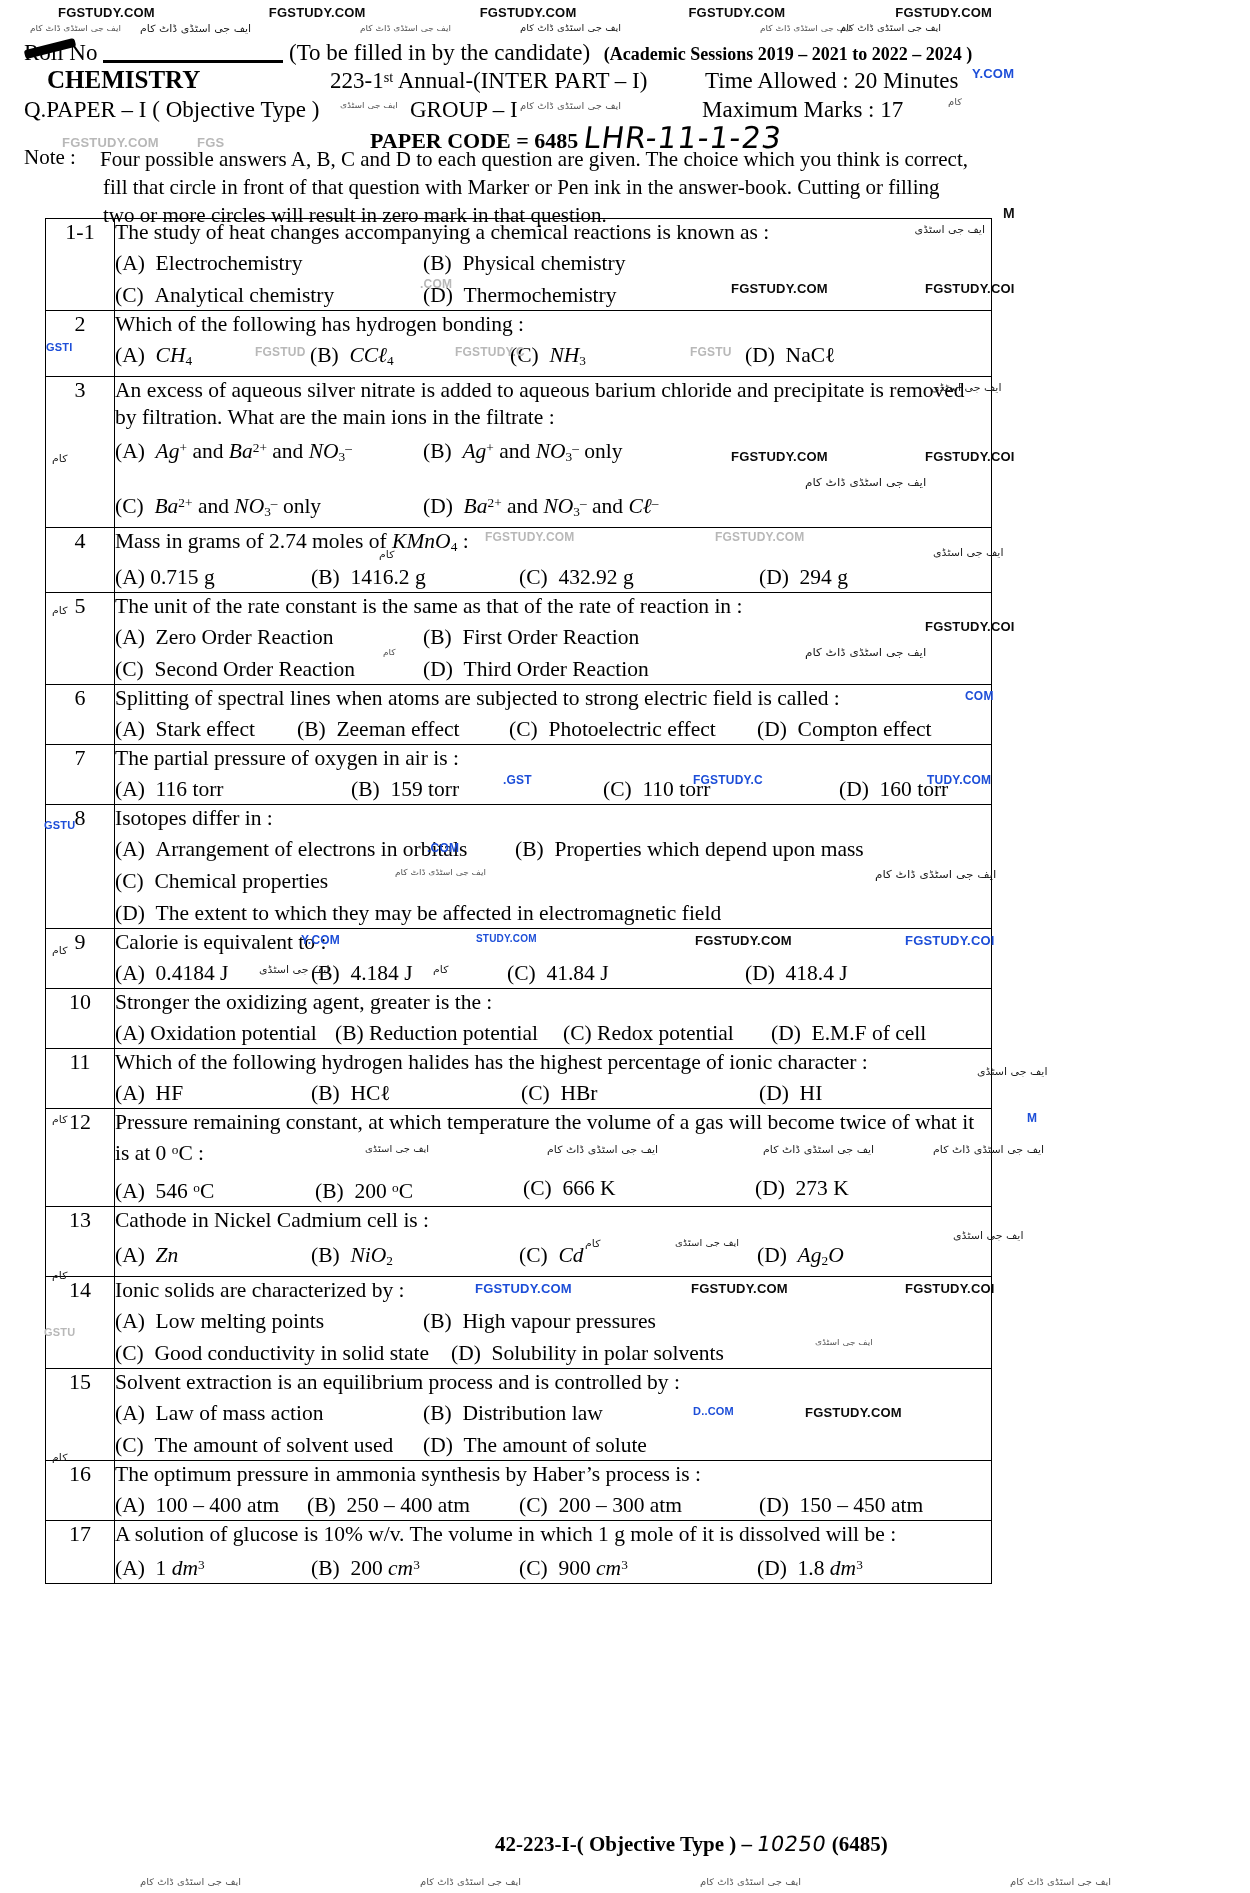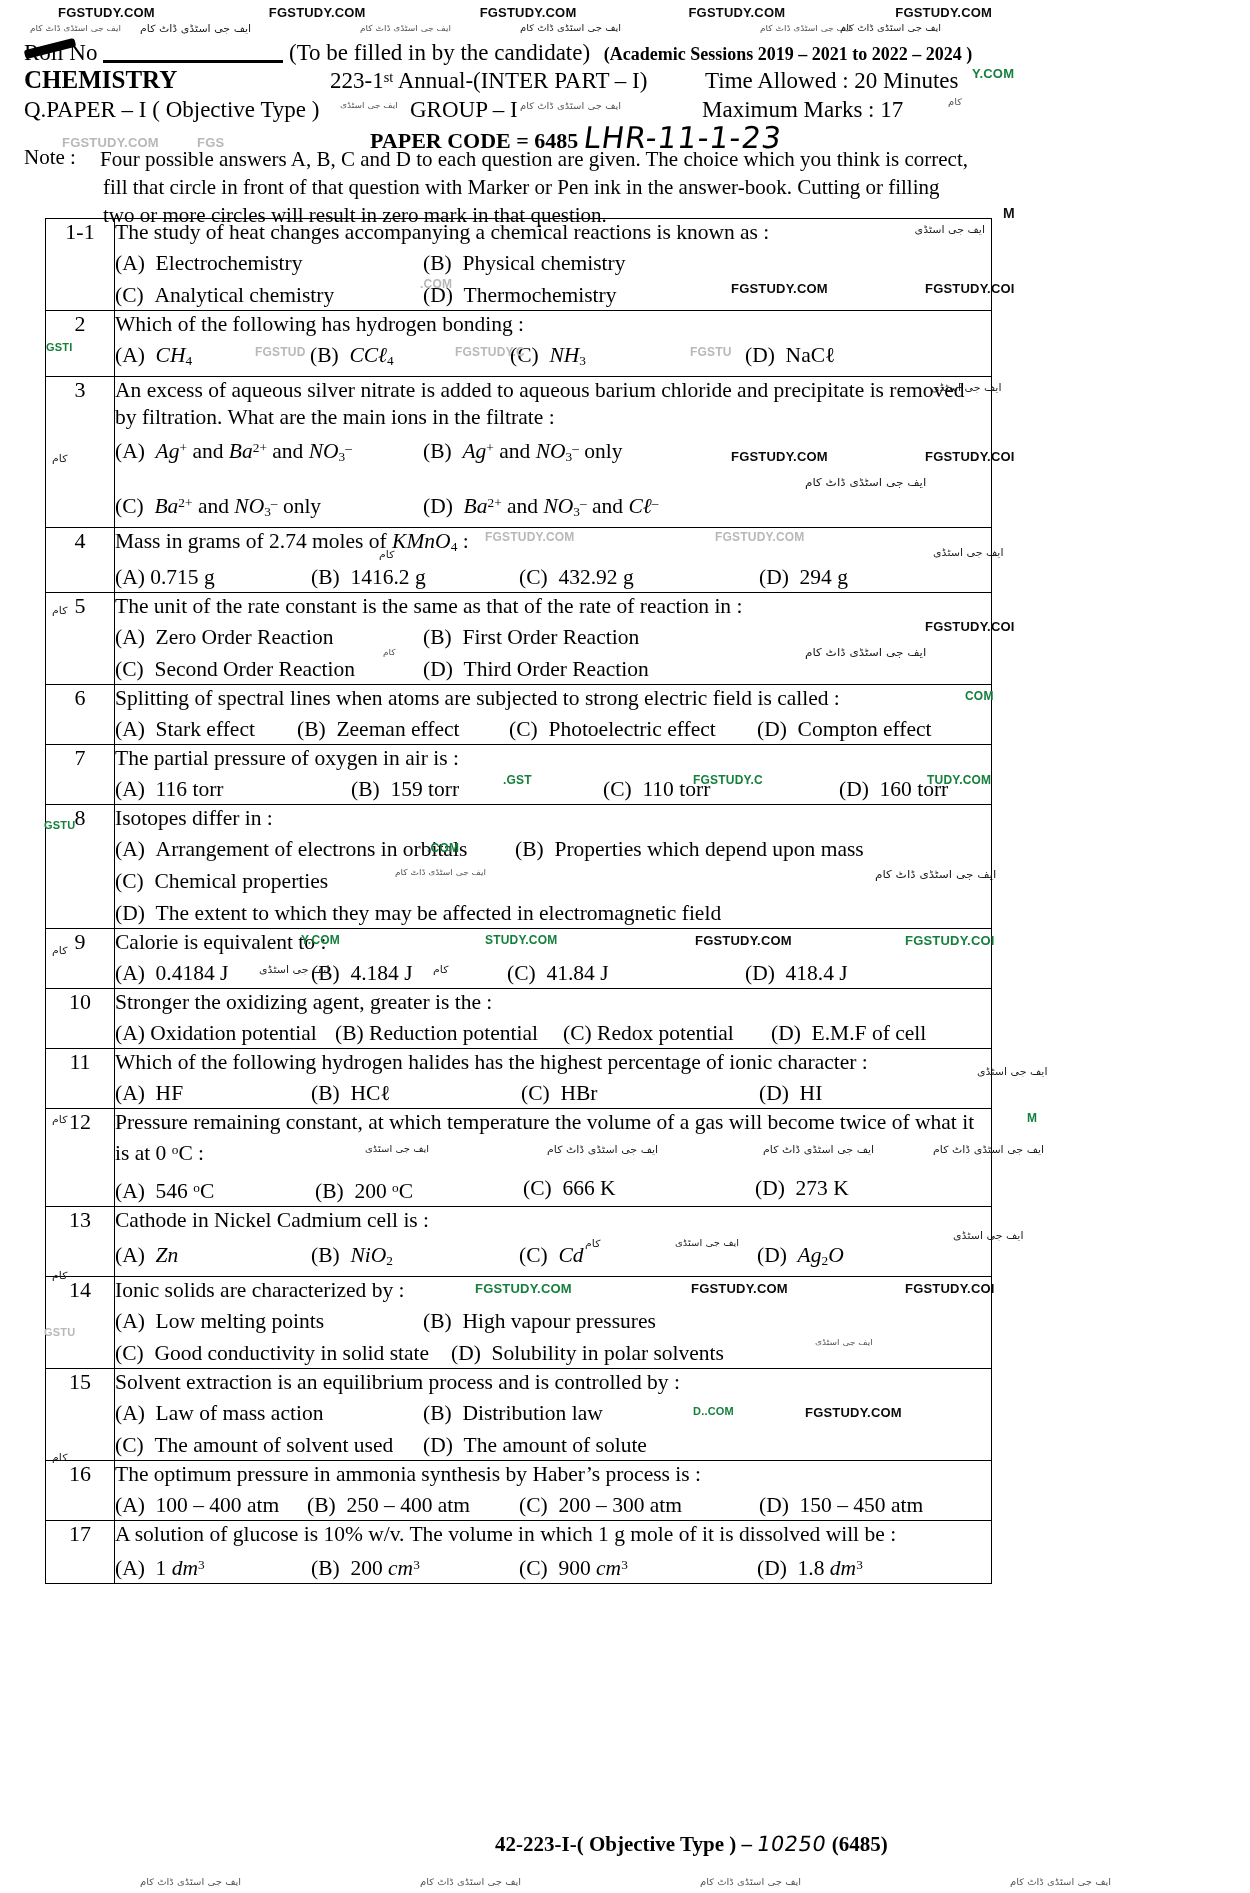--- a/index.html
+++ b/index.html
@@ -25,40 +25,41 @@
     pointer-events: none;
   }
   .wm {
     font-family: "Liberation Sans", sans-serif;
     font-weight: bold;
     font-size: 13px;
     letter-spacing: 0.2px;
     color: #0a0a0a;
     white-space: nowrap;
   }
-  .wm-faint { color: #15803d; font-weight: bold; }
+  .wm-faint { color: #1d4ed8; font-weight: bold; }
   .wm-vfaint { color: #b8b8b8; font-weight: bold; }
   .wm-urdu {
     position: absolute;
     font-family: "DejaVu Sans", sans-serif;
     font-size: 11px;
     color: #555;
     white-space: nowrap;
     direction: rtl;
     transform: scaleY(0.9);
     pointer-events: none;
   }
   .wm-urdu-dark { color: #1a1a1a; }
 
   
   .hdr { position: absolute; white-space: nowrap; }
   .hdr-big {
     font-family: "Liberation Serif", serif;
     font-weight: bold;
     font-size: 25px;
+    margin-left: 23px;
   }
   .hdr-med {
     font-family: "Liberation Serif", serif;
     font-size: 23px;
   }
   .hdr-bold18 {
     font-family: "Liberation Serif", serif;
     font-weight: bold;
     font-size: 18px;
   }
@@ -373,21 +374,21 @@
     <td class="numcell">9</td>
     <td class="qcell">
       <div class="qstem">Calorie is equivalent to  :</div>
       <div class="opts">
         <span class="opt" style="width:196px;"><span>(A)</span> &nbsp;<span>0.4184 J</span></span>
         <span class="opt" style="width:196px;"><span>(B)</span> &nbsp;<span>4.184 J</span></span>
         <span class="opt" style="width:238px;"><span>(C)</span> &nbsp;<span>41.84 J</span></span>
         <span class="opt"><span>(D)</span> &nbsp;<span>418.4 J</span></span>
       </div>
       <span class="wm wm-faint" style="position:absolute;left:186px;top:4px;font-size:12px;">Y.COM</span>
-      <span class="wm wm-faint" style="position:absolute;left:370px;top:4px;font-size:12px;">STUDY.COM</span>
+      <span class="wm wm-faint" style="position:absolute;left:361px;top:4px;font-size:10px;">STUDY.COM</span>
       <span class="wm" style="position:absolute;left:580px;top:4px;">FGSTUDY.COM</span>
       <span class="wm wm-faint" style="position:absolute;left:790px;top:4px;">FGSTUDY.COI</span>
       <div class="wm-urdu wm-urdu-dark" style="left:144px;top:34px;font-size:11px;">ایف جی اسٹڈی</div>
       <div class="wm-urdu wm-urdu-dark" style="left:318px;top:34px;font-size:11px;">کام</div>
     </td>
   </tr>
 
   <tr>
     <td class="numcell">10</td>
     <td class="qcell">

